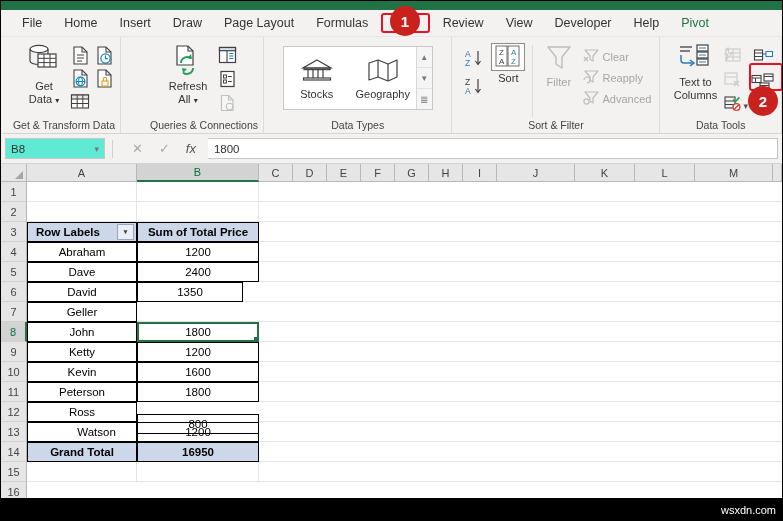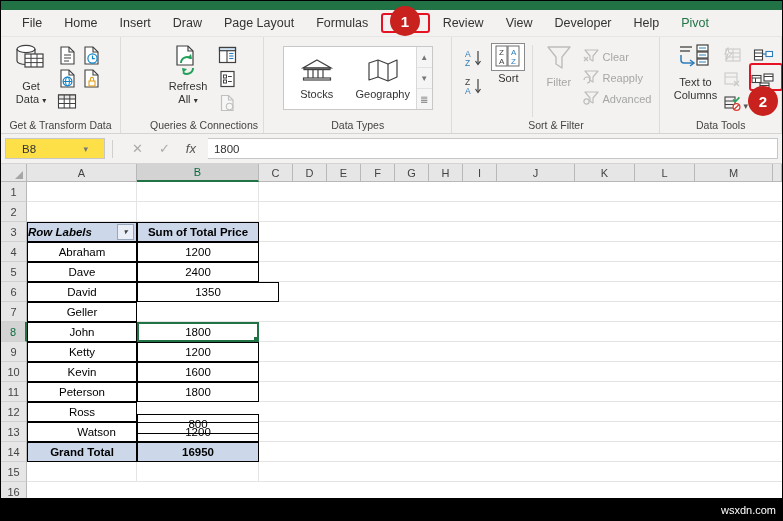--- a/index.html
+++ b/index.html
@@ -180,25 +180,25 @@
     height: 30px;
     background: #f3f2f1;
     display: flex;
     align-items: center;
     padding: 0 4px;
     box-sizing: border-box;
     border-bottom: 1px solid #d4d4d4;
   }
   .namebox {
     width: 100px; height: 21px;
-    background: #fde047;
+    background: #5eead4;
     border: 1px solid #c7c7c7;
     display: flex; align-items: center;
     justify-content: space-between;
-    padding: 0 16px;
+    padding: 0 5px;
     font-size: 11.5px; color: #333;
     box-sizing: border-box;
   }
   .fbsep { width: 1px; height: 18px; background: #d0d0d0; margin: 0 7px; }
   .fbicons { display: flex; align-items: center; gap: 16px; padding: 0 12px; color: #aaa; font-size: 13px; }
   .fbinput {
     flex: 1; height: 21px;
     background: #fff;
     border: 1px solid #c7c7c7;
     border-left: none;
@@ -328,21 +328,21 @@
     <div class="tab">View</div>
     <div class="tab">Developer</div>
     <div class="tab">Help</div>
     <div class="tab green" style="max-width:28px;overflow:hidden;white-space:nowrap;">Pivot</div>
   </div>
 
   <div class="badge" style="left:389px; top:5px;">1</div>
 
   <div class="ribbon">
 
-    <div class="rgroup" style="width:124px;">
+    <div class="rgroup" style="width:124px;align-items:flex-end;">
       <div class="rgroup-body">
         <div class="bigbtn" style="width:50px;">
           <span class="ico">
             <svg width="38" height="34" viewBox="0 0 38 34">
               <ellipse cx="14" cy="6" rx="9" ry="3.6" fill="#fff" stroke="#404040" stroke-width="1.2"></ellipse>
               <path d="M5 6 V18 C5 20 9 21.5 14 21.5" fill="none" stroke="#404040" stroke-width="1.2"></path>
               <path d="M23 6 V12" fill="none" stroke="#404040" stroke-width="1.2"></path>
               <rect x="13" y="11" width="18" height="13" fill="#fff" stroke="#404040" stroke-width="1.2"></rect>
               <line x1="13" y1="15.3" x2="31" y2="15.3" stroke="#404040" stroke-width="1"></line>
               <line x1="13" y1="19.6" x2="31" y2="19.6" stroke="#404040" stroke-width="1"></line>
@@ -715,41 +715,41 @@
           <div class="cell" style="flex:1;border-right:none;"></div>
         </div>
 
         <div class="row">
           <div class="cell" style="width:110px;"></div>
           <div class="cell" style="width:122px;"></div>
           <div class="cell" style="flex:1;border-right:none;"></div>
         </div>
 
         <div class="row">
-          <div class="cell bordered ctr bold hdrfill" style="width:110px;font-style:italic;">
+          <div class="cell bordered ctr bold hdrfill" style="width:110px;padding-left:8px;">
             <span>Row Labels</span>
             <span class="filterbtn">▾</span>
           </div>
           <div class="cell bordered ctr bold hdrfill" style="width:122px;">Sum of Total Price</div>
           <div class="cell" style="flex:1;border-right:none;"></div>
         </div>
 
         <div class="row">
           <div class="cell bordered ctr" style="width:110px;">Abraham</div>
           <div class="cell bordered ctr" style="width:122px;">1200</div>
           <div class="cell" style="flex:1;border-right:none;"></div>
         </div>
         <div class="row">
           <div class="cell bordered ctr" style="width:110px;">Dave</div>
           <div class="cell bordered ctr" style="width:122px;">2400</div>
           <div class="cell" style="flex:1;border-right:none;"></div>
         </div>
         <div class="row">
           <div class="cell bordered ctr" style="width:110px;">David</div>
-          <div class="cell bordered ctr" style="width:142px;">1350</div>
+          <div class="cell bordered ctr" style="width:106px;">1350</div>
           <div class="cell" style="flex:1;border-right:none;"></div>
         </div>
         <div class="row">
           <div class="cell bordered ctr" style="width:110px;">Geller</div>
           <div class="cell" style="flex:1;border-right:none;"></div>
         </div>
         <div class="row">
           <div class="cell bordered ctr" style="width:110px;">John</div>
           <div class="cell ctr active" style="width:122px;">1800</div>
           <div class="cell" style="flex:1;border-right:none;"></div>

